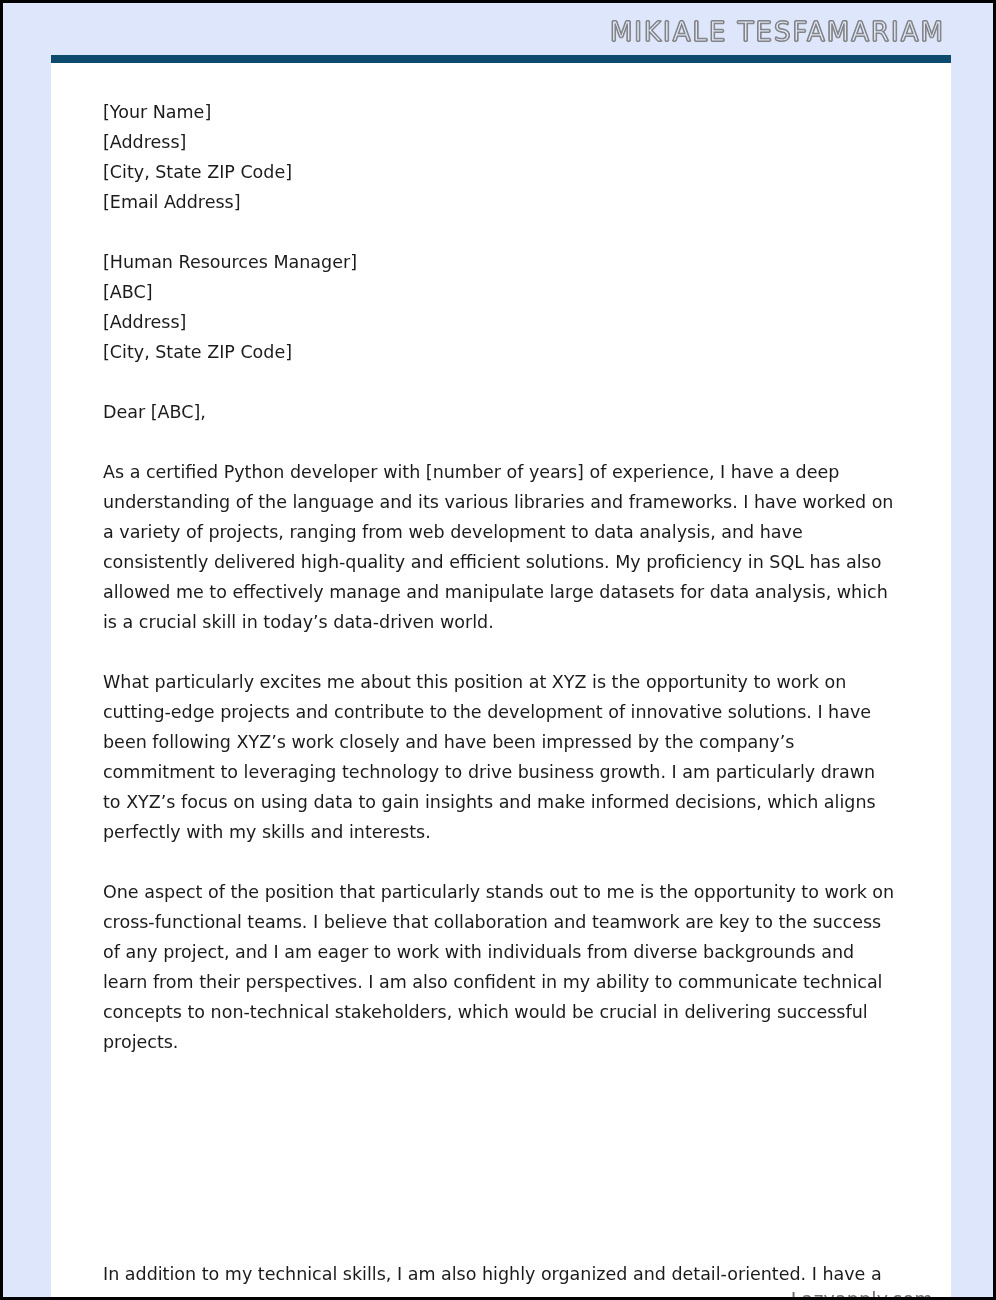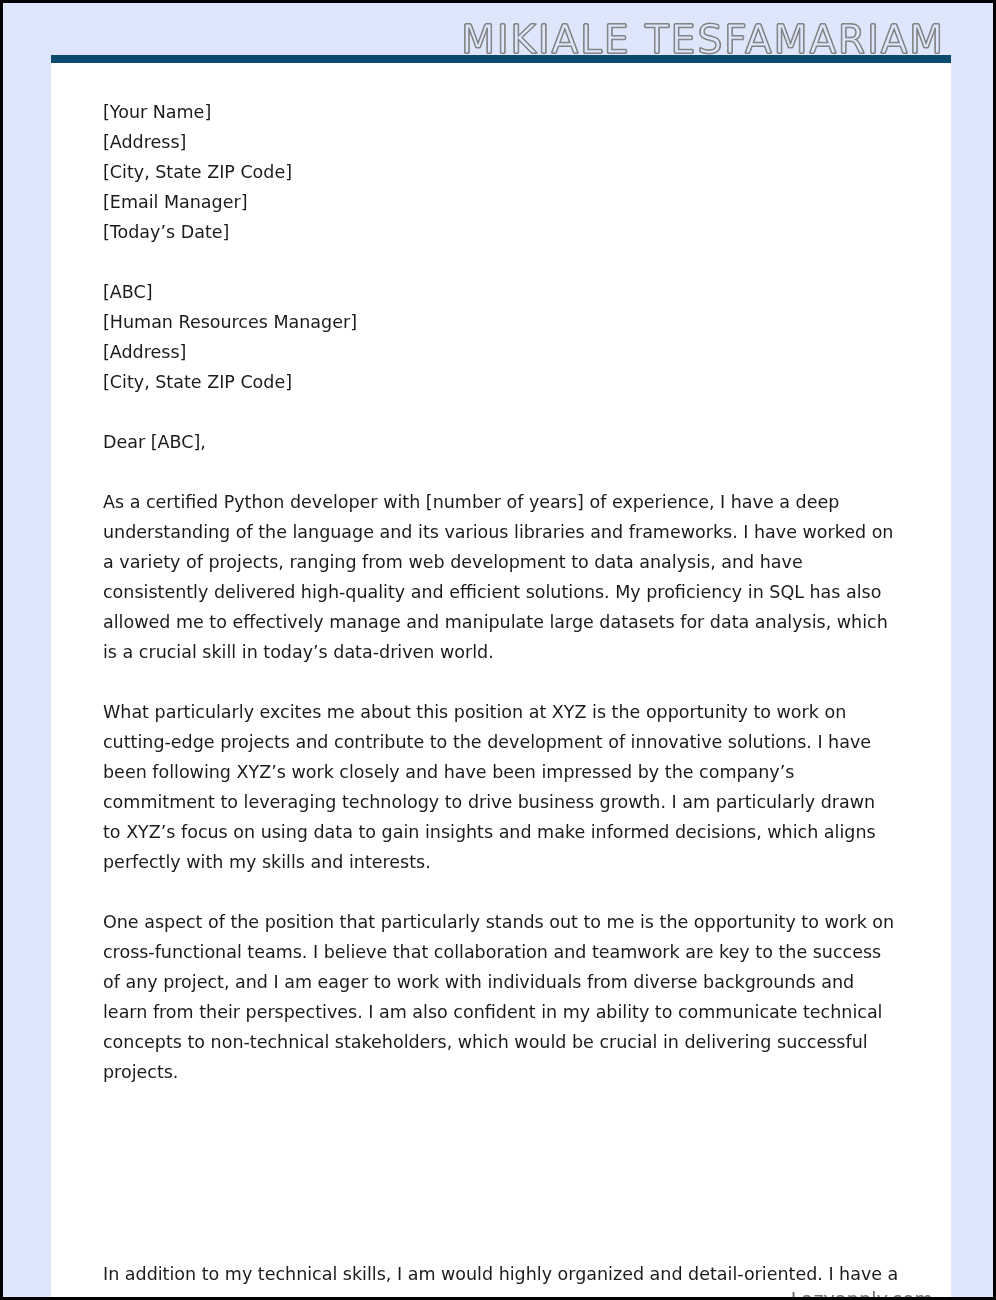--- a/index.html
+++ b/index.html
@@ -25,21 +25,21 @@
   .header-band {
     position: relative;
     height: 52px;
     background: #dde6fb;
   }
   .header-name {
     position: absolute;
     right: 48px;
     top: 14px;
     font-family: "DejaVu Sans", sans-serif;
-    font-size: 39px;
+    font-size: 26px;
     letter-spacing: 2px;
     font-weight: 400;
     color: #dde6fb;
     -webkit-text-stroke: 1px #7f7f7f;
     text-shadow:
       -1px 0 #8a8a8a, 0 -1px #8a8a8a, 1px 0 #8a8a8a, 0 1px #8a8a8a;
     white-space: nowrap;
   }
   .sheet {
     position: absolute;
@@ -101,37 +101,36 @@
     <div class="header-name">MIKIALE TESFAMARIAM</div>
   </div>
 
   <div class="sheet">
     <div class="letter">
 
       <div class="block">
         <div class="line">[Your Name]</div>
         <div class="line">[Address]</div>
         <div class="line">[City, State ZIP Code]</div>
-        <div class="line">[Email Manager]</div>
-        <div class="line">[Today’s Date]</div>
+        <div class="line">[Email Address]</div>
       </div>
 
       <div class="block">
+        <div class="line">[Human Resources Manager]</div>
         <div class="line">[ABC]</div>
-        <div class="line">[Human Resources Manager]</div>
         <div class="line">[Address]</div>
         <div class="line">[City, State ZIP Code]</div>
       </div>
 
       <div class="para">Dear [ABC],</div>
 
       <p class="para">As a certified Python developer with [number of years] of experience, I have a deep understanding of the language and its various libraries and frameworks. I have worked on a variety of projects, ranging from web development to data analysis, and have consistently delivered high-quality and efficient solutions. My proficiency in SQL has also allowed me to effectively manage and manipulate large datasets for data analysis, which is a crucial skill in today’s data-driven world.</p>
       <p class="para">What particularly excites me about this position at XYZ is the opportunity to work on cutting-edge projects and contribute to the development of innovative solutions. I have been following XYZ’s work closely and have been impressed by the company’s commitment to leveraging technology to drive business growth. I am particularly drawn to XYZ’s focus on using data to gain insights and make informed decisions, which aligns perfectly with my skills and interests.</p>
       <p class="para">One aspect of the position that particularly stands out to me is the opportunity to work on cross-functional teams. I believe that collaboration and teamwork are key to the success of any project, and I am eager to work with individuals from diverse backgrounds and learn from their perspectives. I am also confident in my ability to communicate technical concepts to non-technical stakeholders, which would be crucial in delivering successful projects.</p>
 
     </div>
 
     <div class="watermark">Lazyapply.com</div>
   </div>
 
-  <div class="cut-line">In addition to my technical skills, I am would highly organized and detail-oriented. I have a</div>
+  <div class="cut-line">In addition to my technical skills, I am also highly organized and detail-oriented. I have a</div>
 
 </div>
 
 </body></html>

